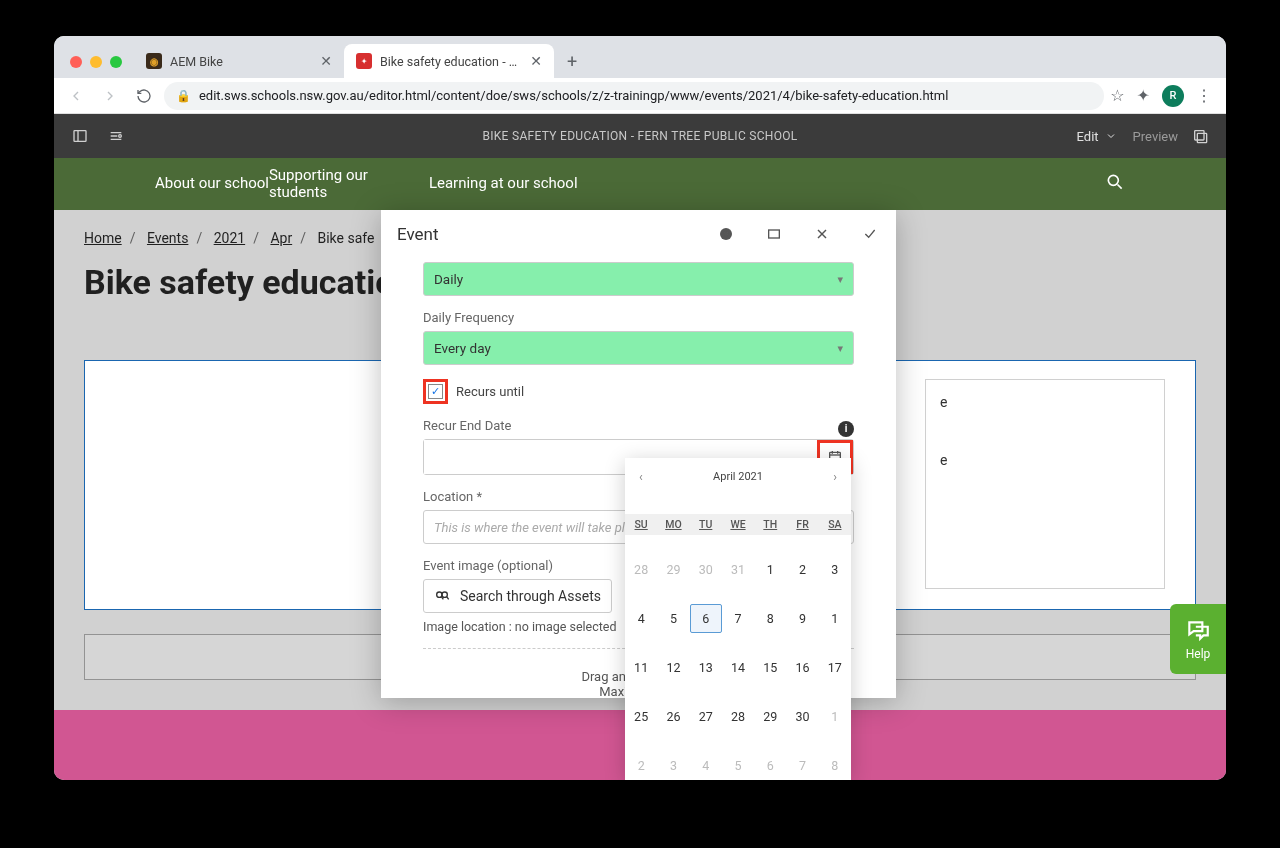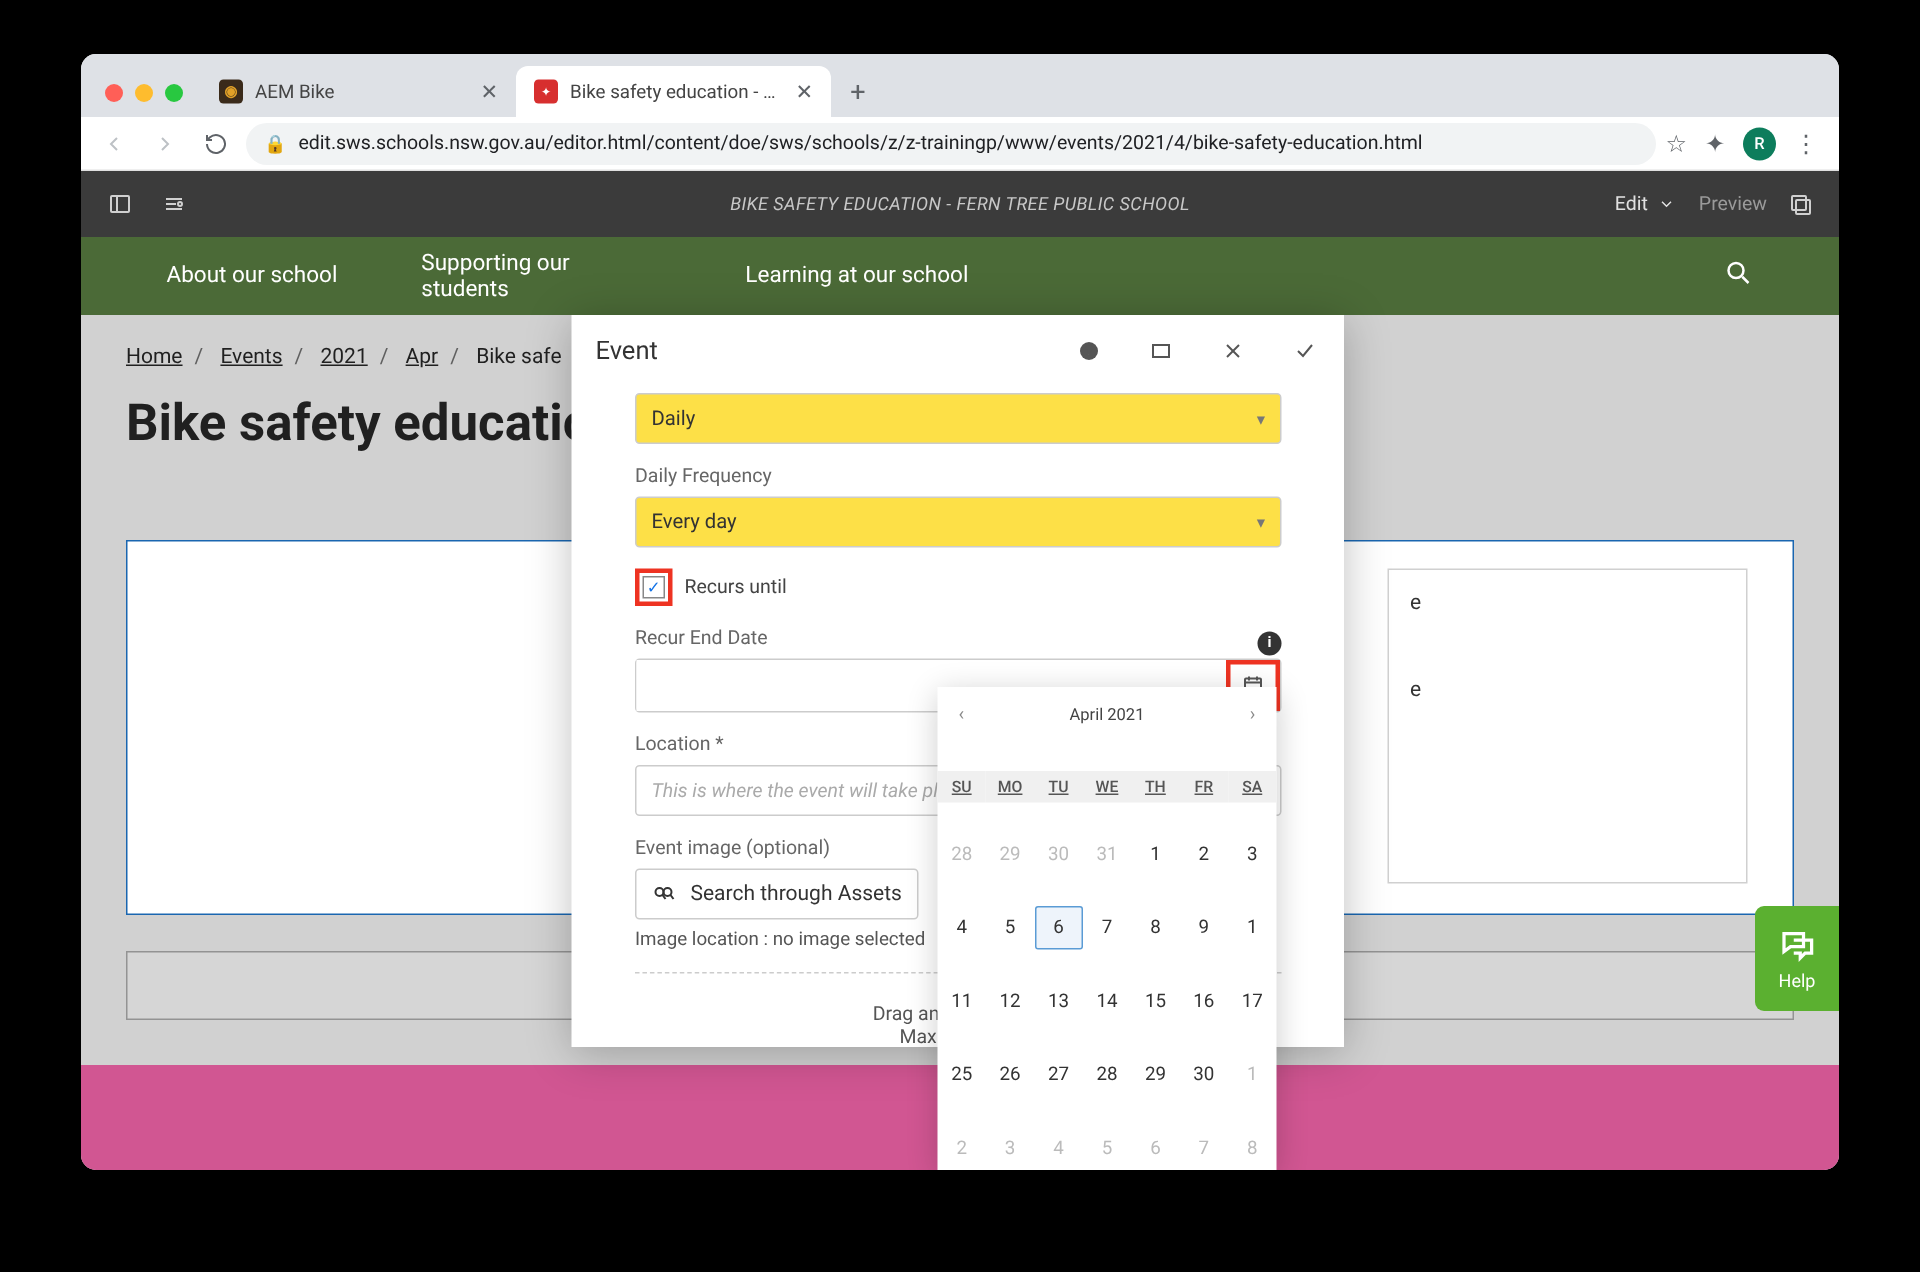--- a/index.html
+++ b/index.html
@@ -28,22 +28,22 @@
   .ext-icons{ display:flex; align-items:center; gap:12px; padding-right:6px; }
   .staricon{ color:#5f6368; font-size:16px; cursor:pointer;}
   .avatar{ width:22px; height:22px; border-radius:50%; background:#0d7d5c; color:#fff; display:flex; align-items:center; justify-content:center; font-size:11px; font-weight:500;}
   .kebab{ color:#5f6368; font-size:16px; cursor:pointer;}
   
   .page { position:relative; height:calc(100% - 78px); overflow:hidden;}
   .aembar{ height:44px; background:#3b3b3b; color:#d0d0d0; display:flex; align-items:center; padding:0 12px; font-size:13px;}
   .aembar .spacer{ flex:1; }
   .aembar .toolbtn{ padding:4px 8px; display:flex; align-items:center; gap:6px; cursor:pointer; color:#e0e0e0;}
   .aembar .iconbtn{ width:28px; height:28px; display:flex; align-items:center; justify-content:center; cursor:pointer; margin-right:8px;}
-  .aembar .title{ position:absolute; left:50%; transform:translateX(-50%); font-size:12px; letter-spacing:.3px; color:#c8c8c8;font-style:italic;}
-  .sitenav{ height:52px; background:#4b6a37; color:#fff; display:flex; align-items:center; padding:0 57px; gap:56px; font-size:15px;}
+  .aembar .title{ position:absolute; left:50%; transform:translateX(-50%); font-size:12px; letter-spacing:.3px; color:#c8c8c8;}
+  .sitenav{ height:52px; background:#4b6a37; color:#fff; display:flex; align-items:center; padding:0 101px; font-size:15px;}
   .sitenav .item{ max-width:160px; line-height:1.15; cursor:pointer;}
   .sitenav .searchicon{ margin-left:auto; font-size:18px; cursor:pointer;}
   .content{ position:relative; background:#ec4899; height:calc(100% - 96px);}
   .content::before{ content:""; position:absolute; inset:0; background:rgba(128,128,128,.25);} 
   .breadcrumb{ padding:20px 30px 10px; font-size:14px; color:#000;}
   .breadcrumb a{ color:#000; text-decoration:underline; cursor:pointer;}
   .breadcrumb .sep{ margin:0 8px; color:#555;}
   .pagetitle{ padding:6px 30px 28px; font-size:34px; font-weight:700; background:#ececec;}
   .whiteband{ background:#ececec; }
   .mainbody{ background:#ececec; padding:30px;}
@@ -53,21 +53,21 @@
   .graybox{ border:1px solid #9a9a9a; height:46px; background:#f3f3f3;}
   
   .dialog{ position:absolute; top:96px; left:327px; width:515px; height:488px; background:#fff; box-shadow:0 4px 28px rgba(0,0,0,.25); display:flex; flex-direction:column; z-index:50;}
   .dlg-hdr{ height:48px; display:flex; align-items:center; padding:0 16px; border-bottom:0;}
   .dlg-hdr .t{ font-size:17px; color:#333;}
   .dlg-hdr .hdricons{ margin-left:auto; display:flex; gap:28px; align-items:center;}
   .hdricon{ width:20px; height:20px; display:flex; align-items:center; justify-content:center; color:#555; cursor:pointer;}
   .dlg-body{ flex:1; overflow-y:auto; padding:4px 42px 0 42px; position:relative;}
   .dlg-body::-webkit-scrollbar{width:8px;}
   .dlg-body::-webkit-scrollbar-thumb{background:#9a9a9a;border-radius:4px;}
-  .sel{ width:100%; height:34px; border:1px solid #ccc; border-radius:3px; padding:0 10px; font-size:13.5px; color:#333; background:#fde047; display:flex; align-items:center; justify-content:space-between; cursor:pointer; margin-bottom:14px;}
+  .sel{ width:100%; height:34px; border:1px solid #ccc; border-radius:3px; padding:0 10px; font-size:13.5px; color:#333; background:#86efac; display:flex; align-items:center; justify-content:space-between; cursor:pointer; margin-bottom:14px;}
   .sel .chev{ color:#777; font-size:11px;}
   .lbl{ font-size:13px; color:#666; margin-bottom:6px;}
   .chkrow{ display:flex; align-items:center; gap:8px; margin:8px 0 14px;}
   .chkwrap{ border:3px solid #e32; padding:2px; }
   .chk{ width:15px; height:15px; border:1px solid #888; background:#fff; display:flex; align-items:center; justify-content:center; font-size:11px; color:#1473e6;}
   .inforow{ display:flex; align-items:center; justify-content:space-between;}
   .infoic{ width:16px;height:16px;border-radius:50%;background:#333;color:#fff;display:flex;align-items:center;justify-content:center;font-size:10px;font-weight:bold;}
   .dateinput{ position:relative; width:100%; height:36px; border:1px solid #ccc; border-radius:3px; margin-bottom:14px; display:flex;}
   .dateinput input{ flex:1; border:none; padding:0 10px; font-size:13.5px; outline:none;}
   .datebtnwrap{ border:3px solid #e32; display:flex; align-items:center;}

